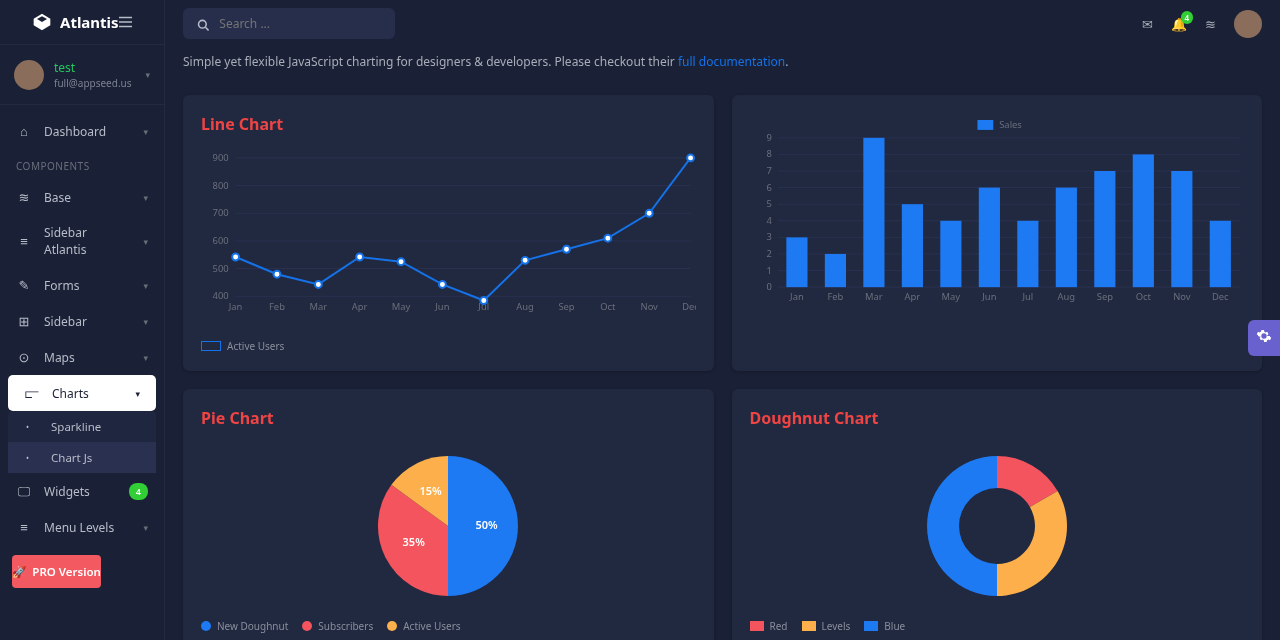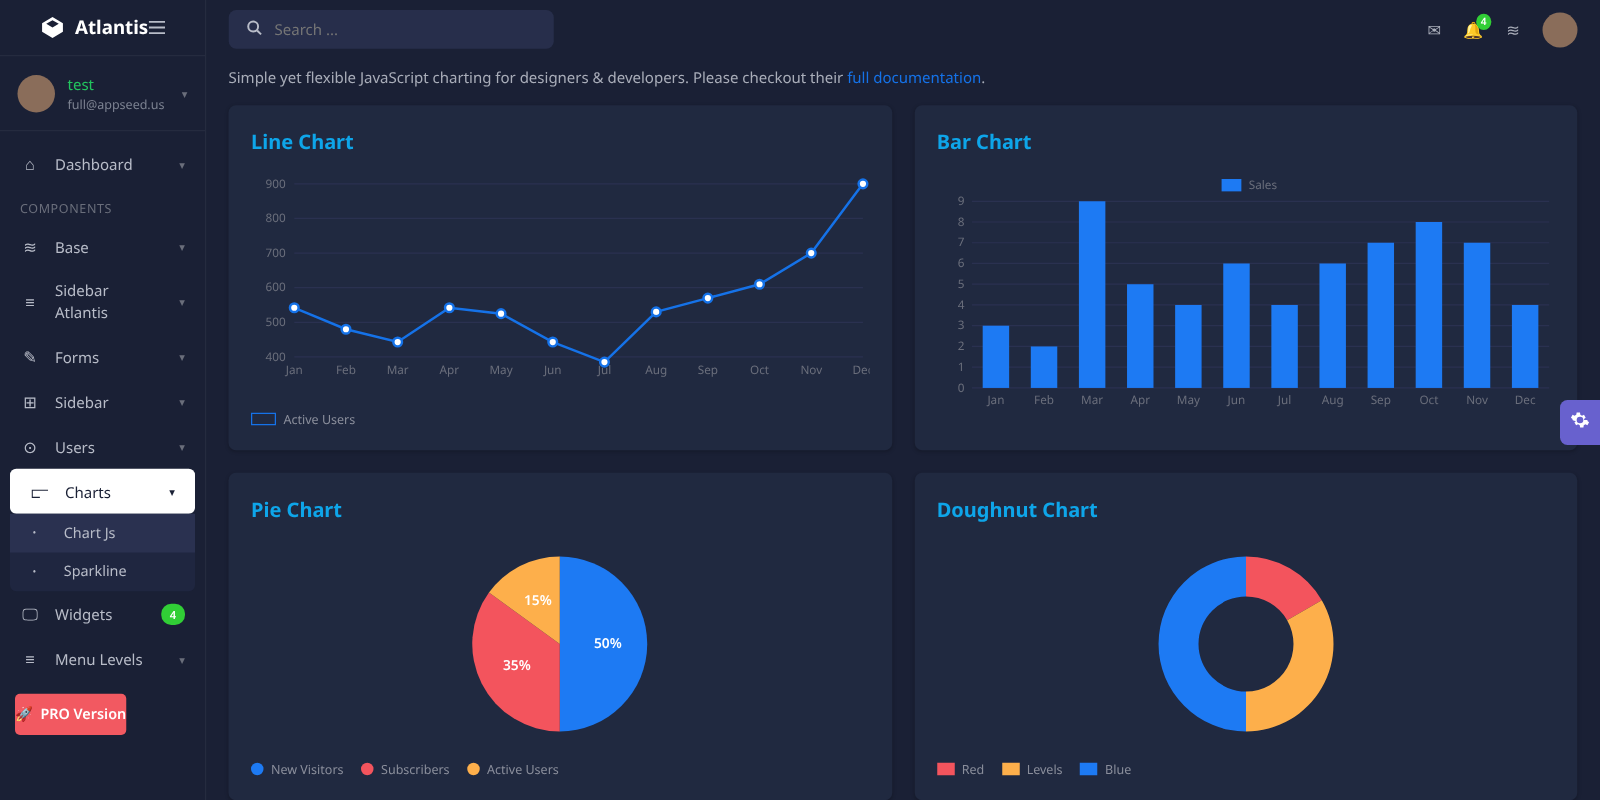--- a/index.html
+++ b/index.html
@@ -25,32 +25,32 @@
 .chev{font-size:9px;color:#6a6e7b}
 .nav-section{padding:10px 16px 6px;font-size:10px;letter-spacing:.5px;color:#6a6e7b;font-weight:400}
 .nav-sub{background:#1f2640;margin:0 8px;border-radius:5px}
 .nav-sub .nav-item{padding:8px 18px;font-size:11.5px}
 .nav-sub .nav-item.current{background:#2a3150}
 .nav-sub .nav-item::before{content:"•";margin-right:10px;font-size:8px}
 .badge-green{background:#31ce36;color:#fff;font-size:9px;padding:2px 7px;border-radius:8px;font-weight:600}
 .pro-btn{margin:10px 12px;background:#f25961;color:#fff;border:none;border-radius:4px;padding:9px 0;font-size:11.5px;font-weight:600;display:flex;align-items:center;justify-content:center;gap:6px;cursor:pointer}
 .main{flex:1;display:flex;flex-direction:column;min-width:0}
 .topbar{display:flex;align-items:center;padding:8px 18px;gap:18px}
-.search-box{background:#272e4b;border-radius:6px;display:flex;align-items:flex-start;gap:10px;padding:7px 14px;width:260px}
+.search-box{background:#272e4b;border-radius:6px;display:flex;align-items:flex-end;gap:10px;padding:7px 14px;width:212px}
 .search-box input{background:transparent;border:none;outline:none;color:#b8bcc8;font-size:12px;width:100%}
 .top-icons{margin-left:auto;display:flex;align-items:center;gap:18px}
 .top-icon{color:#a9adb9;position:relative;cursor:pointer}
 .top-icon .dot{position:absolute;top:-4px;right:-6px;background:#31ce36;color:#fff;font-size:8px;padding:1px 4px;border-radius:7px;font-weight:600}
 .top-av{width:28px;height:28px;border-radius:50%;background:#8a6d5a}
 .content{padding:6px 18px 18px;overflow:auto}
-.subtitle{font-size:12px;color:#a9adb9;margin-bottom:14px}
+.subtitle{font-size:12px;color:#a9adb9;margin-bottom:25px}
 .subtitle a{color:#1572e8;text-decoration:none}
 .grid{display:grid;grid-template-columns:1fr 1fr;gap:18px}
 .card{background:#202940;border-radius:6px;padding:18px;box-shadow:0 1px 3px rgba(0,0,0,.2)}
-.card-title{color:#0ea5e9;font-weight:700;font-size:16px;margin-bottom:12px}
+.card-title{color:#ef4444;font-weight:700;font-size:16px;margin-bottom:12px}
 .chart-area{position:relative}
 .axis-text{font-size:9.5px;fill:#6a6e7b}
 .grid-line{stroke:#2a3150;stroke-width:1}
 .line-path{fill:none;stroke:#1572e8;stroke-width:2}
 .line-pt{fill:#fff;stroke:#1572e8;stroke-width:2}
 .bar-rect{fill:#1d7af3}
 .legend{display:flex;justify-content:flex-start;gap:14px;margin-top:8px;font-size:10px;color:#8a8e9b}
 .legend-item{display:flex;align-items:center;gap:6px}
 .lg-box{width:20px;height:10px;border:1.5px solid #1572e8}
 .lg-fill{width:14px;height:10px;background:#1d7af3}
@@ -103,34 +103,34 @@
         <span class="nav-label">Forms</span>
         <span class="chev">▾</span>
       </a>
       <a class="nav-item">
         <span class="nav-icon">⊞</span>
         <span class="nav-label">Sidebar</span>
         <span class="chev">▾</span>
       </a>
       <a class="nav-item">
         <span class="nav-icon">⊙</span>
-        <span class="nav-label">Users</span>
+        <span class="nav-label">Maps</span>
         <span class="chev">▾</span>
       </a>
       <a class="nav-item active">
         <span class="nav-icon">⫍</span>
         <span class="nav-label">Charts</span>
         <span class="chev">▾</span>
       </a>
       <div class="nav-sub">
+        <a class="nav-item">
+          <span class="nav-label">Sparkline</span>
+        </a>
         <a class="nav-item current">
           <span class="nav-label">Chart Js</span>
-        </a>
-        <a class="nav-item">
-          <span class="nav-label">Sparkline</span>
         </a>
       </div>
       <a class="nav-item">
         <span class="nav-icon">🖵</span>
         <span class="nav-label">Widgets</span>
         <span class="badge-green">4</span>
       </a>
       <a class="nav-item">
         <span class="nav-icon">≡</span>
         <span class="nav-label">Menu Levels</span>
@@ -212,21 +212,20 @@
             <div class="legend">
               <div class="legend-item">
                   <span class="lg-box"></span>
                   <span id="line-legend">Active Users</span>
                 </div>
             </div>
           </div>
         </div>
 
         <div class="card">
-          <div class="card-title">Bar Chart</div>
           <svg id="bar-svg" viewBox="0 0 500 195" width="100%" height="195">
               <line class="grid-line" x1="28" x2="495" y1="175" y2="175"></line>
               <text class="axis-text" x="22" y="178" text-anchor="end">0</text>
               <line class="grid-line" x1="28" x2="495" y1="158.22222222222223" y2="158.22222222222223"></line>
               <text class="axis-text" x="22" y="161.22222222222223" text-anchor="end">1</text>
               <line class="grid-line" x1="28" x2="495" y1="141.44444444444446" y2="141.44444444444446"></line>
               <text class="axis-text" x="22" y="144.44444444444446" text-anchor="end">2</text>
               <line class="grid-line" x1="28" x2="495" y1="124.66666666666666" y2="124.66666666666666"></line>
               <text class="axis-text" x="22" y="127.66666666666666" text-anchor="end">3</text>
               <line class="grid-line" x1="28" x2="495" y1="107.88888888888889" y2="107.88888888888889"></line>
@@ -276,21 +275,21 @@
               <path d="M110,85 L110,15 A70,70 0 0 1 110,155 Z" fill="#1d7af3"></path>
               <text x="148.5" y="85" fill="#fff" font-size="11" font-weight="600" text-anchor="middle" dominant-baseline="middle">50%</text>
               <path d="M110,85 L110,155 A70,70 0 0 1 53.36881039375367,43.855032339526886 Z" fill="#f3545d"></path>
               <text x="75.69624881874785" y="102.47863423997255" fill="#fff" font-size="11" font-weight="600" text-anchor="middle" dominant-baseline="middle">35%</text>
               <path d="M110,85 L53.36881039375367,43.855032339526886 A70,70 0 0 1 109.99999999999999,15 Z" fill="#fdaf4b"></path>
               <text x="92.52136576002744" y="50.69624881874784" fill="#fff" font-size="11" font-weight="600" text-anchor="middle" dominant-baseline="middle">15%</text>
             </svg>
           <div class="legend" id="pie-legend">
               <div class="legend-item">
                 <span class="lg-circle" style="background:#1d7af3"></span>
-                <span>New Visitors</span>
+                <span>New Doughnut</span>
               </div>
               <div class="legend-item">
                 <span class="lg-circle" style="background:#f3545d"></span>
                 <span>Subscribers</span>
               </div>
               <div class="legend-item">
                 <span class="lg-circle" style="background:#fdaf4b"></span>
                 <span>Active Users</span>
               </div>
             </div>

